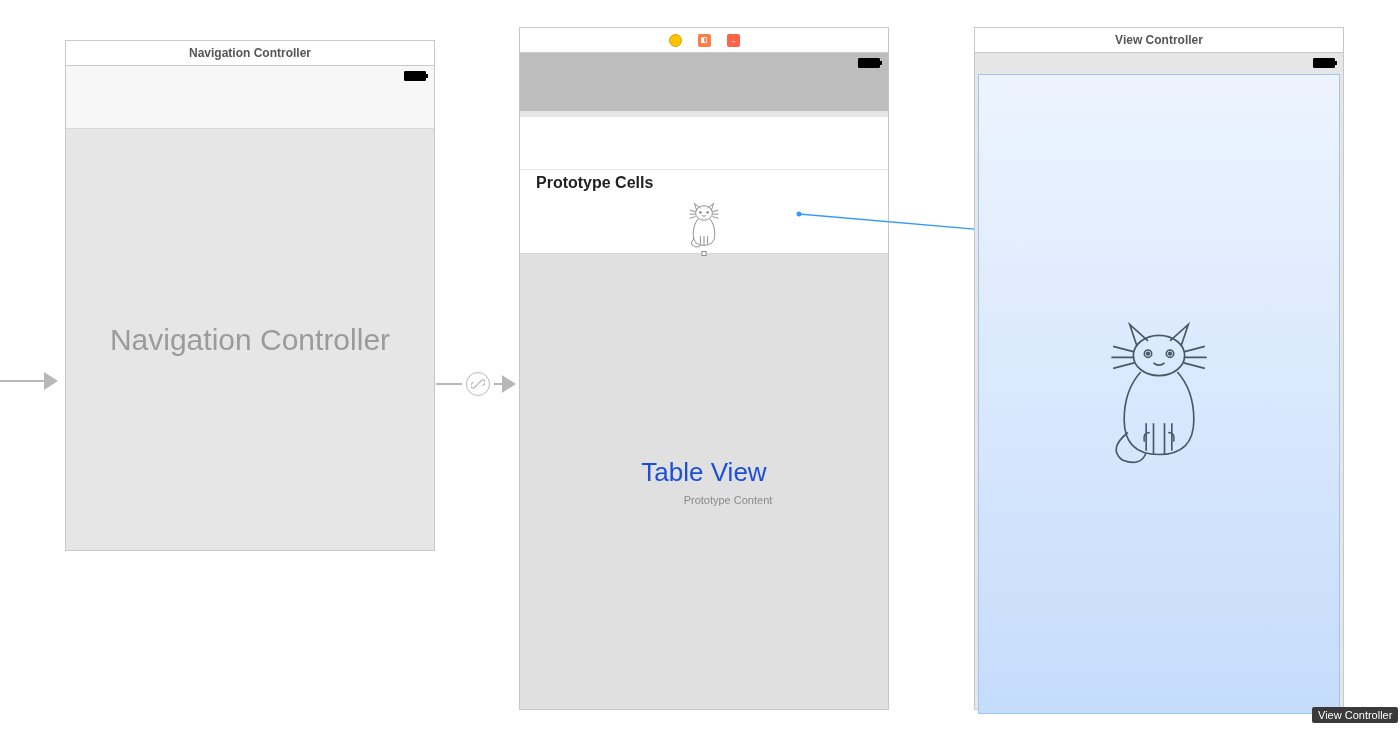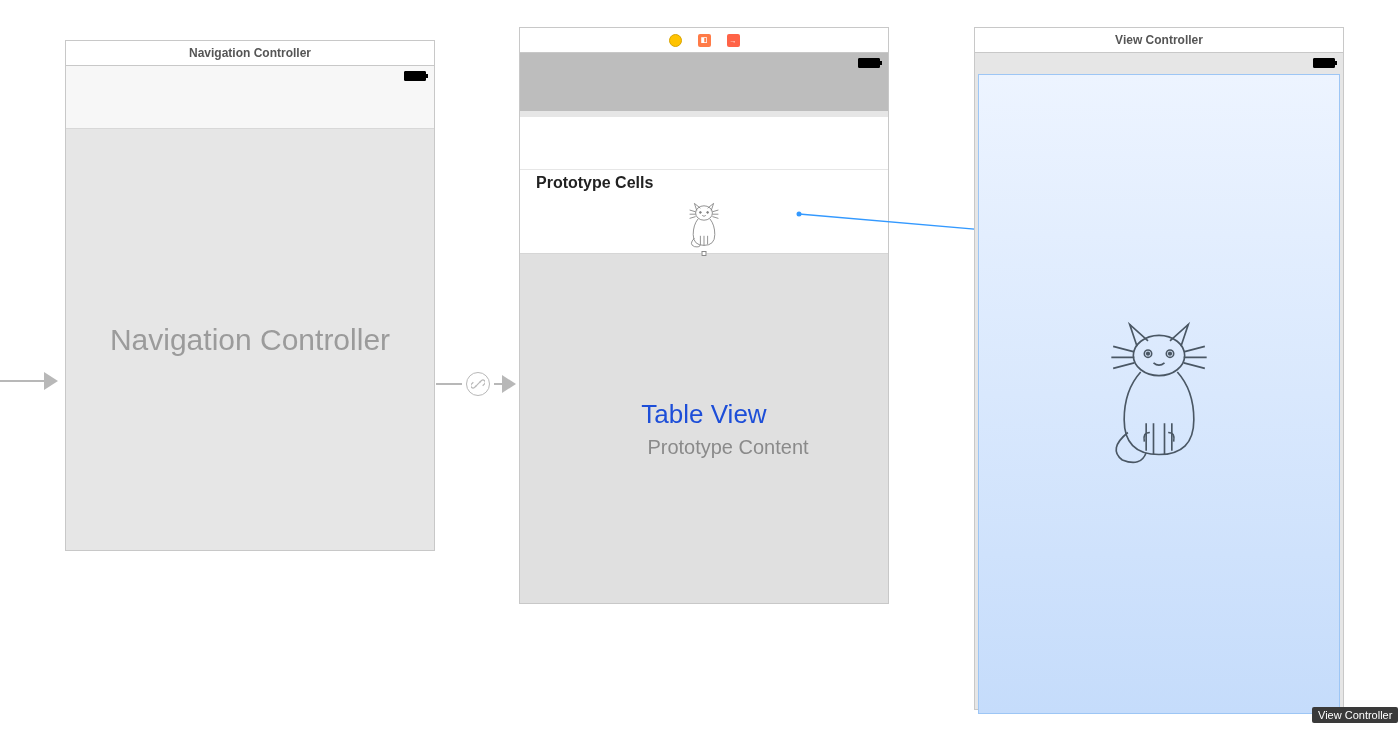--- a/index.html
+++ b/index.html
@@ -154,21 +154,21 @@
     align-items: center;
     justify-content: center;
     gap: 6px;
   }
   .tvc-table-title {
     font-size: 26px;
     font-weight: 500;
     color: #1d4ed8;
   }
   .tvc-table-sub {
-    font-size: 20px;
+    font-size: 11px;
     font-weight: 500;
     color: #8a8a8a;
     padding-left: 48px;
   }
   .scene2-wrap { display:flex; flex-direction:column; height:100%; }
   
   .vc-body {
     position: absolute;
     top: 0; left: 0; right: 0; bottom: 0;
     background: #e6e6e6;
@@ -262,21 +262,21 @@
       <svg viewBox="0 0 24 24" fill="none" stroke="#b8b8b8" stroke-width="2">
         <path d="M9 15 L6 18 a4 4 0 0 1 -5.6 -5.6 L4 9"></path>
         <path d="M15 9 L18 6 a4 4 0 0 1 5.6 5.6 L20 15"></path>
         <path d="M8 16 L16 8"></path>
       </svg>
     </div>
     <div class="arrow-line" style="width:8px;"></div>
     <div class="arrow-head"></div>
   </div>
 
-  <div class="scene" style="left:519px; top:27px; height:577px;">
+  <div class="scene" style="left:519px; top:27px; height:683px;">
     <div class="scene-header icons">
       <span class="header-icon icon-yellow"></span>
       <span class="header-icon icon-orange">◧</span>
       <span class="header-icon icon-red">→</span>
     </div>
     <div class="scene-body" style="background:#fff;">
       <div class="scene2-wrap">
         <div class="tvc-navbar">
           <div class="status-bar">
             <div class="battery-icon"></div>

